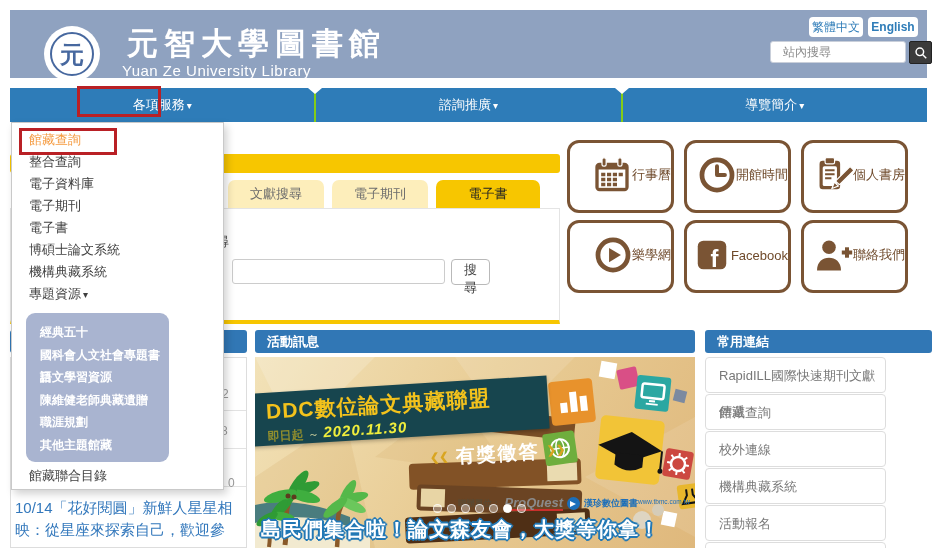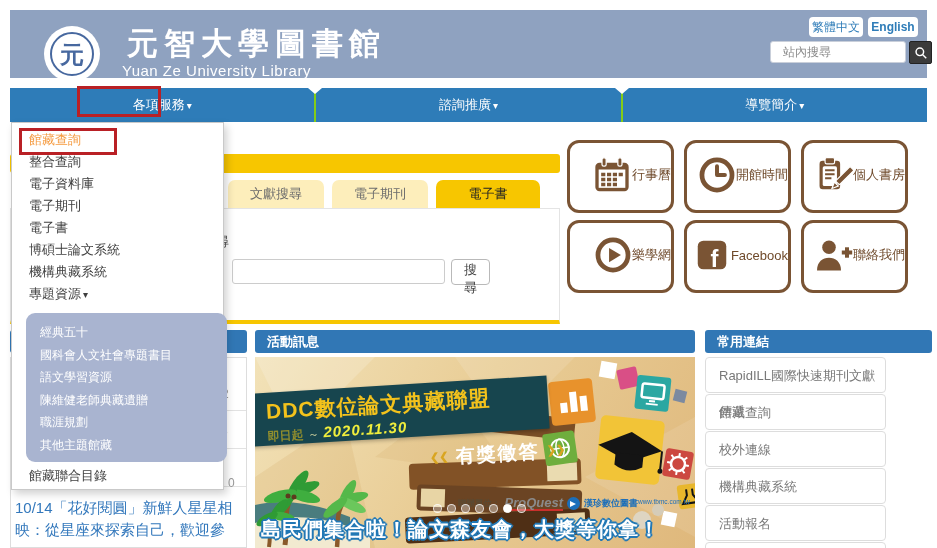--- a/index.html
+++ b/index.html
@@ -35,21 +35,21 @@
   .anno-nav{position:absolute;left:77px;top:86px;width:84px;height:31px;border:3px solid #b92025;
     z-index:60;box-sizing:border-box;pointer-events:none;}
   .anno-menu{position:absolute;left:7px;top:5px;width:98px;height:27px;border:3px solid #b92025;
     z-index:3;box-sizing:border-box;pointer-events:none;}
 
   
   .dd{position:absolute;left:11px;top:122px;width:213px;height:368px;background:#fff;
     border:1px solid #c9c9c9;box-shadow:3px 4px 8px rgba(0,0,0,.18);z-index:50;box-sizing:border-box;padding-top:6px;}
   .dd-item{height:22px;line-height:22px;padding-left:17px;font-size:13px;color:#3f3f3f;cursor:pointer;position:relative;}
   .dd-first{color:#f59b40;}
-  .dd-sub{margin:8px 0 0 14px;width:201px;background:#a9b4d0;border-radius:9px;padding:8px 0 6px;box-sizing:border-box;}
+  .dd-sub{margin:8px 0 0 14px;width:143px;background:#a9b4d0;border-radius:9px;padding:8px 0 6px;box-sizing:border-box;font-weight:bold;}
   .dd-sub-item{height:22.5px;line-height:22.5px;padding-left:14px;font-size:12px;color:#fff;cursor:pointer;}
   .dd-footer{margin-top:6px;height:16px;line-height:16px;padding-left:17px;font-size:13px;color:#3f3f3f;cursor:pointer;}
 
   
   .sw{position:absolute;left:10px;top:154px;width:550px;z-index:5;}
   .sw-bar{height:19px;background:#f7c600;border-radius:3px;}
   .sw-tabs{position:relative;height:28px;margin-top:7px;}
   .sw-tab{position:absolute;top:0;height:28px;line-height:28px;text-align:center;font-size:13px;
     color:#6d6d6d;background:#fdeebb;border-radius:7px 7px 0 0;width:96px;cursor:pointer;}
   .sw-tab.t0{left:218px;}

